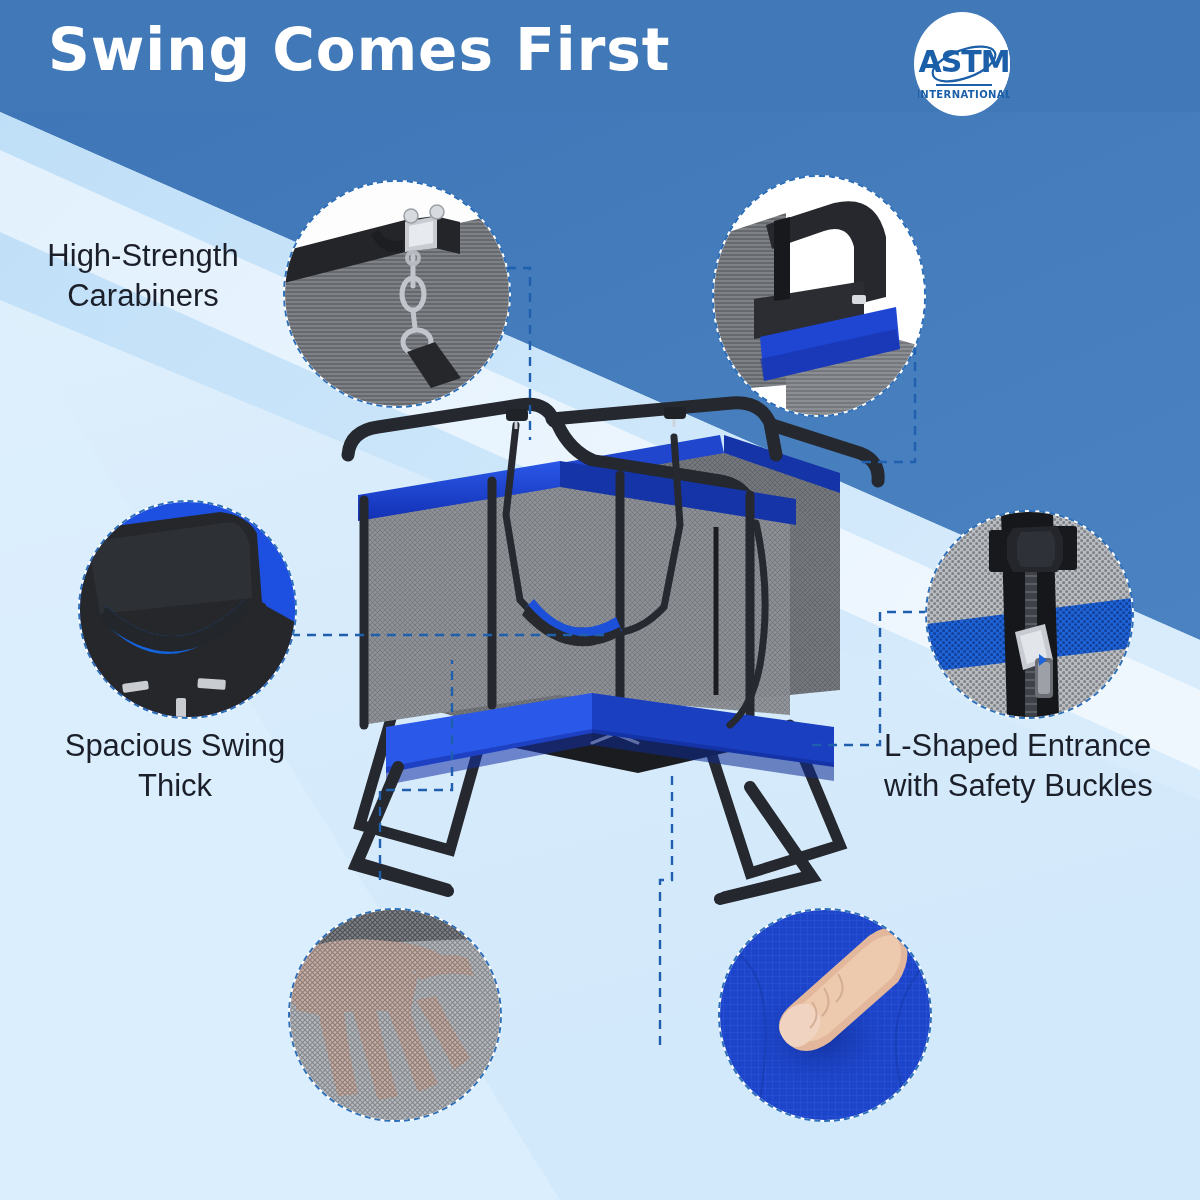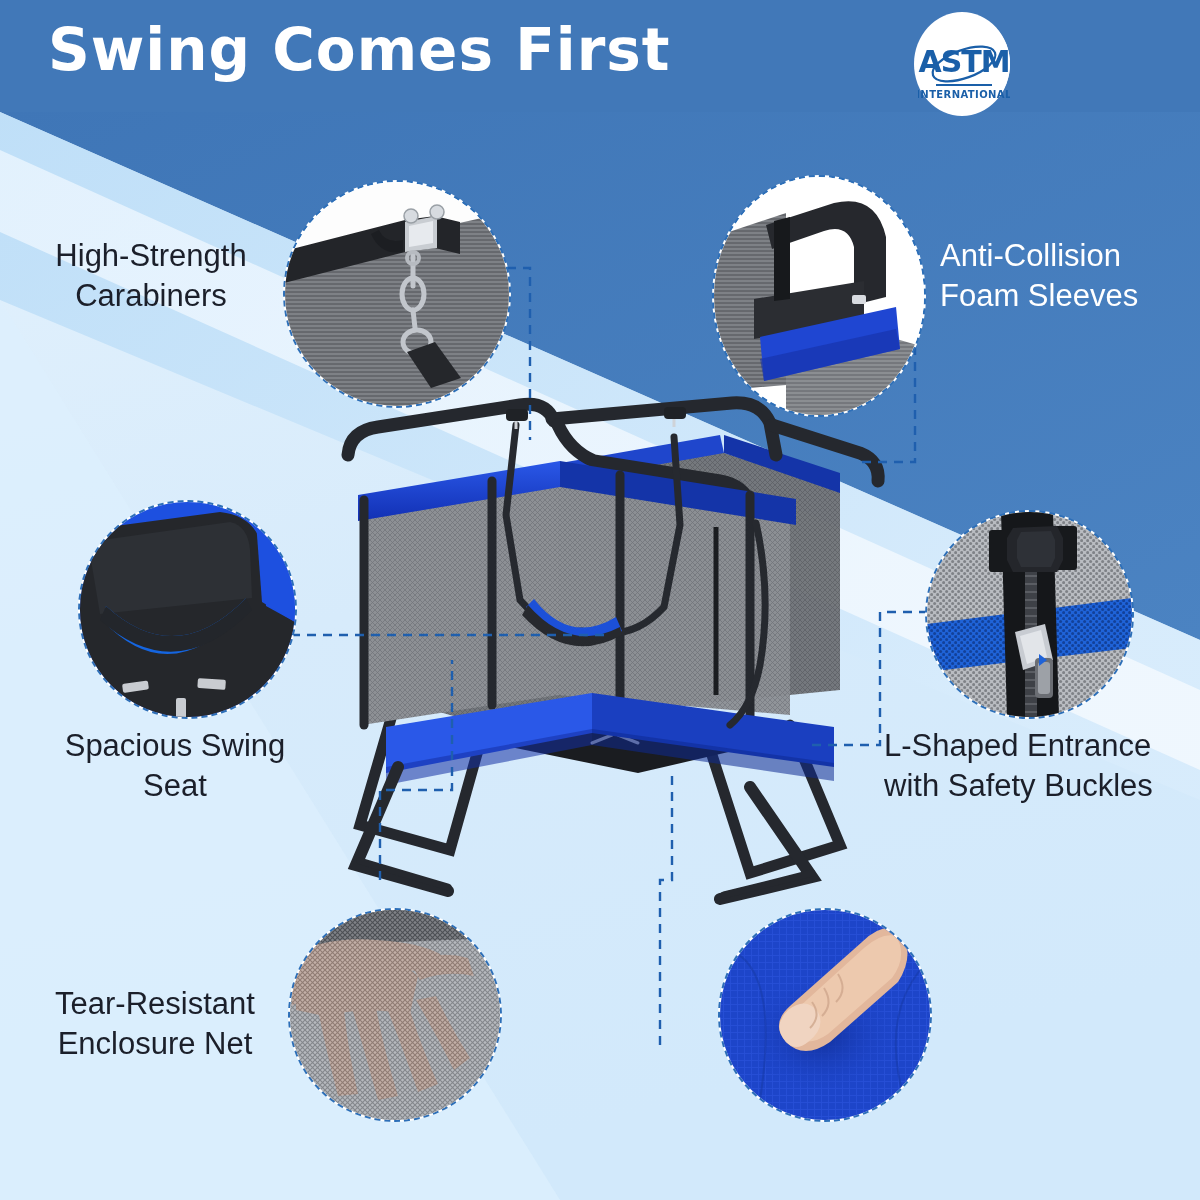--- a/index.html
+++ b/index.html
@@ -434,29 +434,25 @@
         </g>
       </g>
 
       <g stroke="#16379f" stroke-width="2" fill="none" opacity="0.45">
         <path d="M 10 40 Q 60 60 40 190"></path>
         <path d="M 200 60 Q 160 110 186 196"></path>
       </g>
     </svg>
   </div>
 
-  <div class="label" style="left:26px;top:236px;width:250px;text-align:center;">High-Strength
+  <div class="label" style="left:18px;top:236px;width:250px;text-align:center;">High-Strength
 Carabiners</div>
 
-  <div class="label light" style="left:940px;top:236px;width:250px;text-align:left;">Anti-Collision
-Foam Sleeves</div>
 
   <div class="label" style="left:40px;top:726px;width:270px;text-align:center;">Spacious Swing
-Seat</div>
+Thick</div>
 
   <div class="label" style="left:884px;top:726px;width:320px;text-align:left;">L-Shaped Entrance
 with Safety Buckles</div>
 
-  <div class="label" style="left:24px;top:984px;width:262px;text-align:center;">Tear-Resistant
-Enclosure Net</div>
 
 
 </div>
 
 </body></html>

